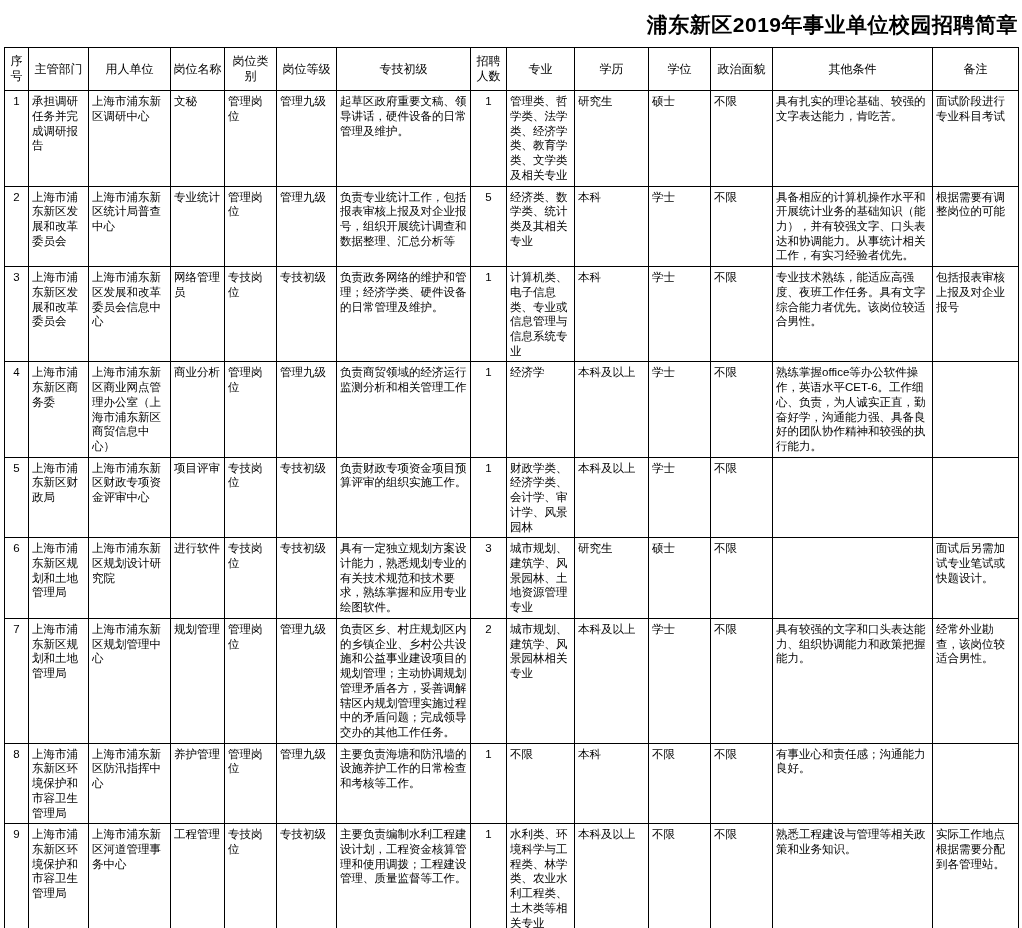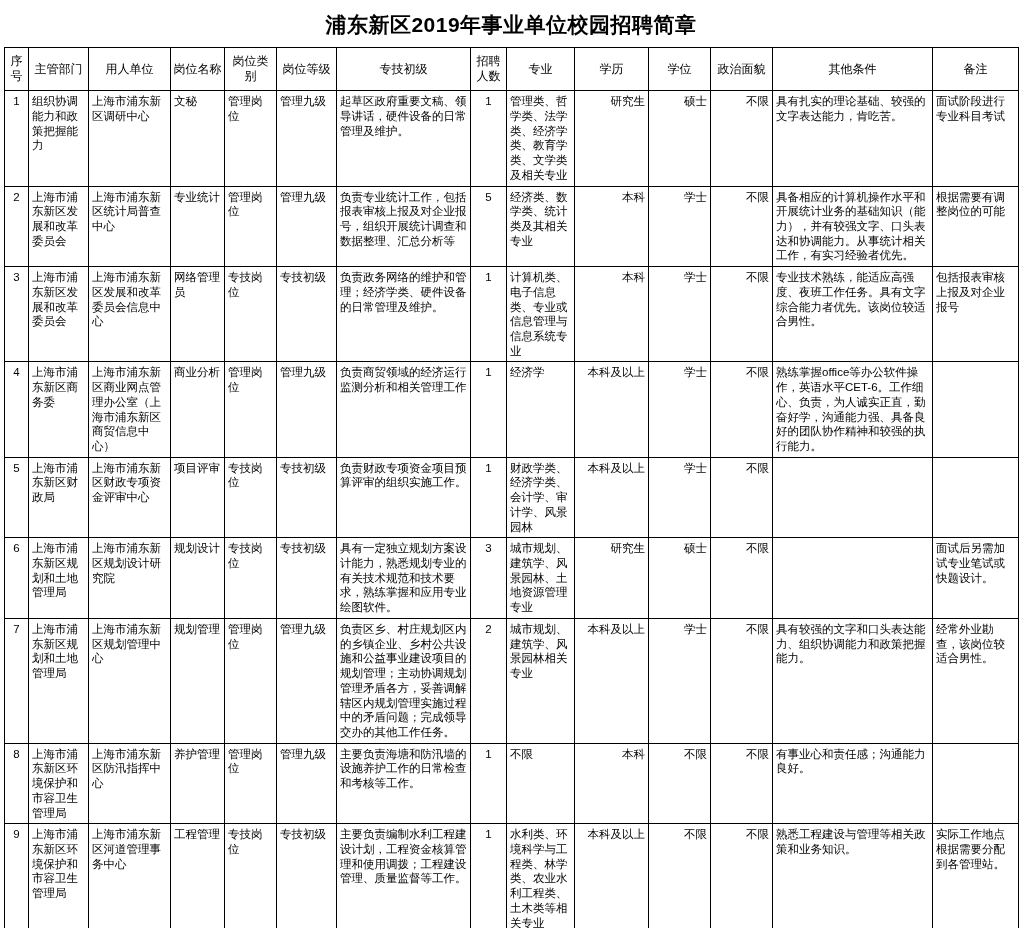--- a/index.html
+++ b/index.html
@@ -11,21 +11,21 @@
     font-family: "Liberation Sans", "DejaVu Sans", sans-serif;
     color: #000000;
     width: 1022px;
   }
   .page {
     width: 1022px;
     box-sizing: border-box;
     padding: 6px 4px 10px 4px;
   }
   .doc-title {
-    text-align: center;
+    text-align: right;
     font-size: 21px;
     font-weight: bold;
     letter-spacing: 0.5px;
     padding: 6px 0 10px 0;
     line-height: 1.2;
   }
   table.recruit {
     border-collapse: collapse;
     table-layout: fixed;
     width: 1014px;
@@ -48,21 +48,21 @@
     font-size: 12px;
     padding: 4px 2px;
     height: 34px;
   }
   td.c-idx {
     text-align: center;
     vertical-align: middle;
     font-size: 12px;
   }
   td.center-mid {
-    text-align: right;
+    text-align: left;
     vertical-align: middle;
   }
   td.num {
     text-align: center;
     vertical-align: middle;
     font-size: 12px;
   }
   
   col.w-idx     { width: 24px; }
   col.w-dept    { width: 60px; }
@@ -117,21 +117,21 @@
         <th>学历</th>
         <th>学位</th>
         <th>政治面貌</th>
         <th>其他条件</th>
         <th>备注</th>
       </tr>
     </thead>
     <tbody>
       <tr>
         <td class="c-idx">1</td>
-        <td>组织协调能力和政策把握能力</td>
+        <td>承担调研任务并完成调研报告</td>
         <td>上海市浦东新区调研中心</td>
         <td>文秘</td>
         <td>管理岗位</td>
         <td>管理九级</td>
         <td>起草区政府重要文稿、领导讲话，硬件设备的日常管理及维护。</td>
         <td class="num">1</td>
         <td>管理类、哲学类、法学类、经济学类、教育学类、文学类及相关专业</td>
         <td class="center-mid">研究生</td>
         <td class="center-mid">硕士</td>
         <td class="center-mid">不限</td>
@@ -199,21 +199,21 @@
         <td class="center-mid">本科及以上</td>
         <td class="center-mid">学士</td>
         <td class="center-mid">不限</td>
         <td></td>
         <td></td>
       </tr>
       <tr>
         <td class="c-idx">6</td>
         <td>上海市浦东新区规划和土地管理局</td>
         <td>上海市浦东新区规划设计研究院</td>
-        <td>规划设计</td>
+        <td>进行软件</td>
         <td>专技岗位</td>
         <td>专技初级</td>
         <td>具有一定独立规划方案设计能力，熟悉规划专业的有关技术规范和技术要求，熟练掌握和应用专业绘图软件。</td>
         <td class="num">3</td>
         <td>城市规划、建筑学、风景园林、土地资源管理专业</td>
         <td class="center-mid">研究生</td>
         <td class="center-mid">硕士</td>
         <td class="center-mid">不限</td>
         <td></td>
         <td>面试后另需加试专业笔试或快题设计。</td>

